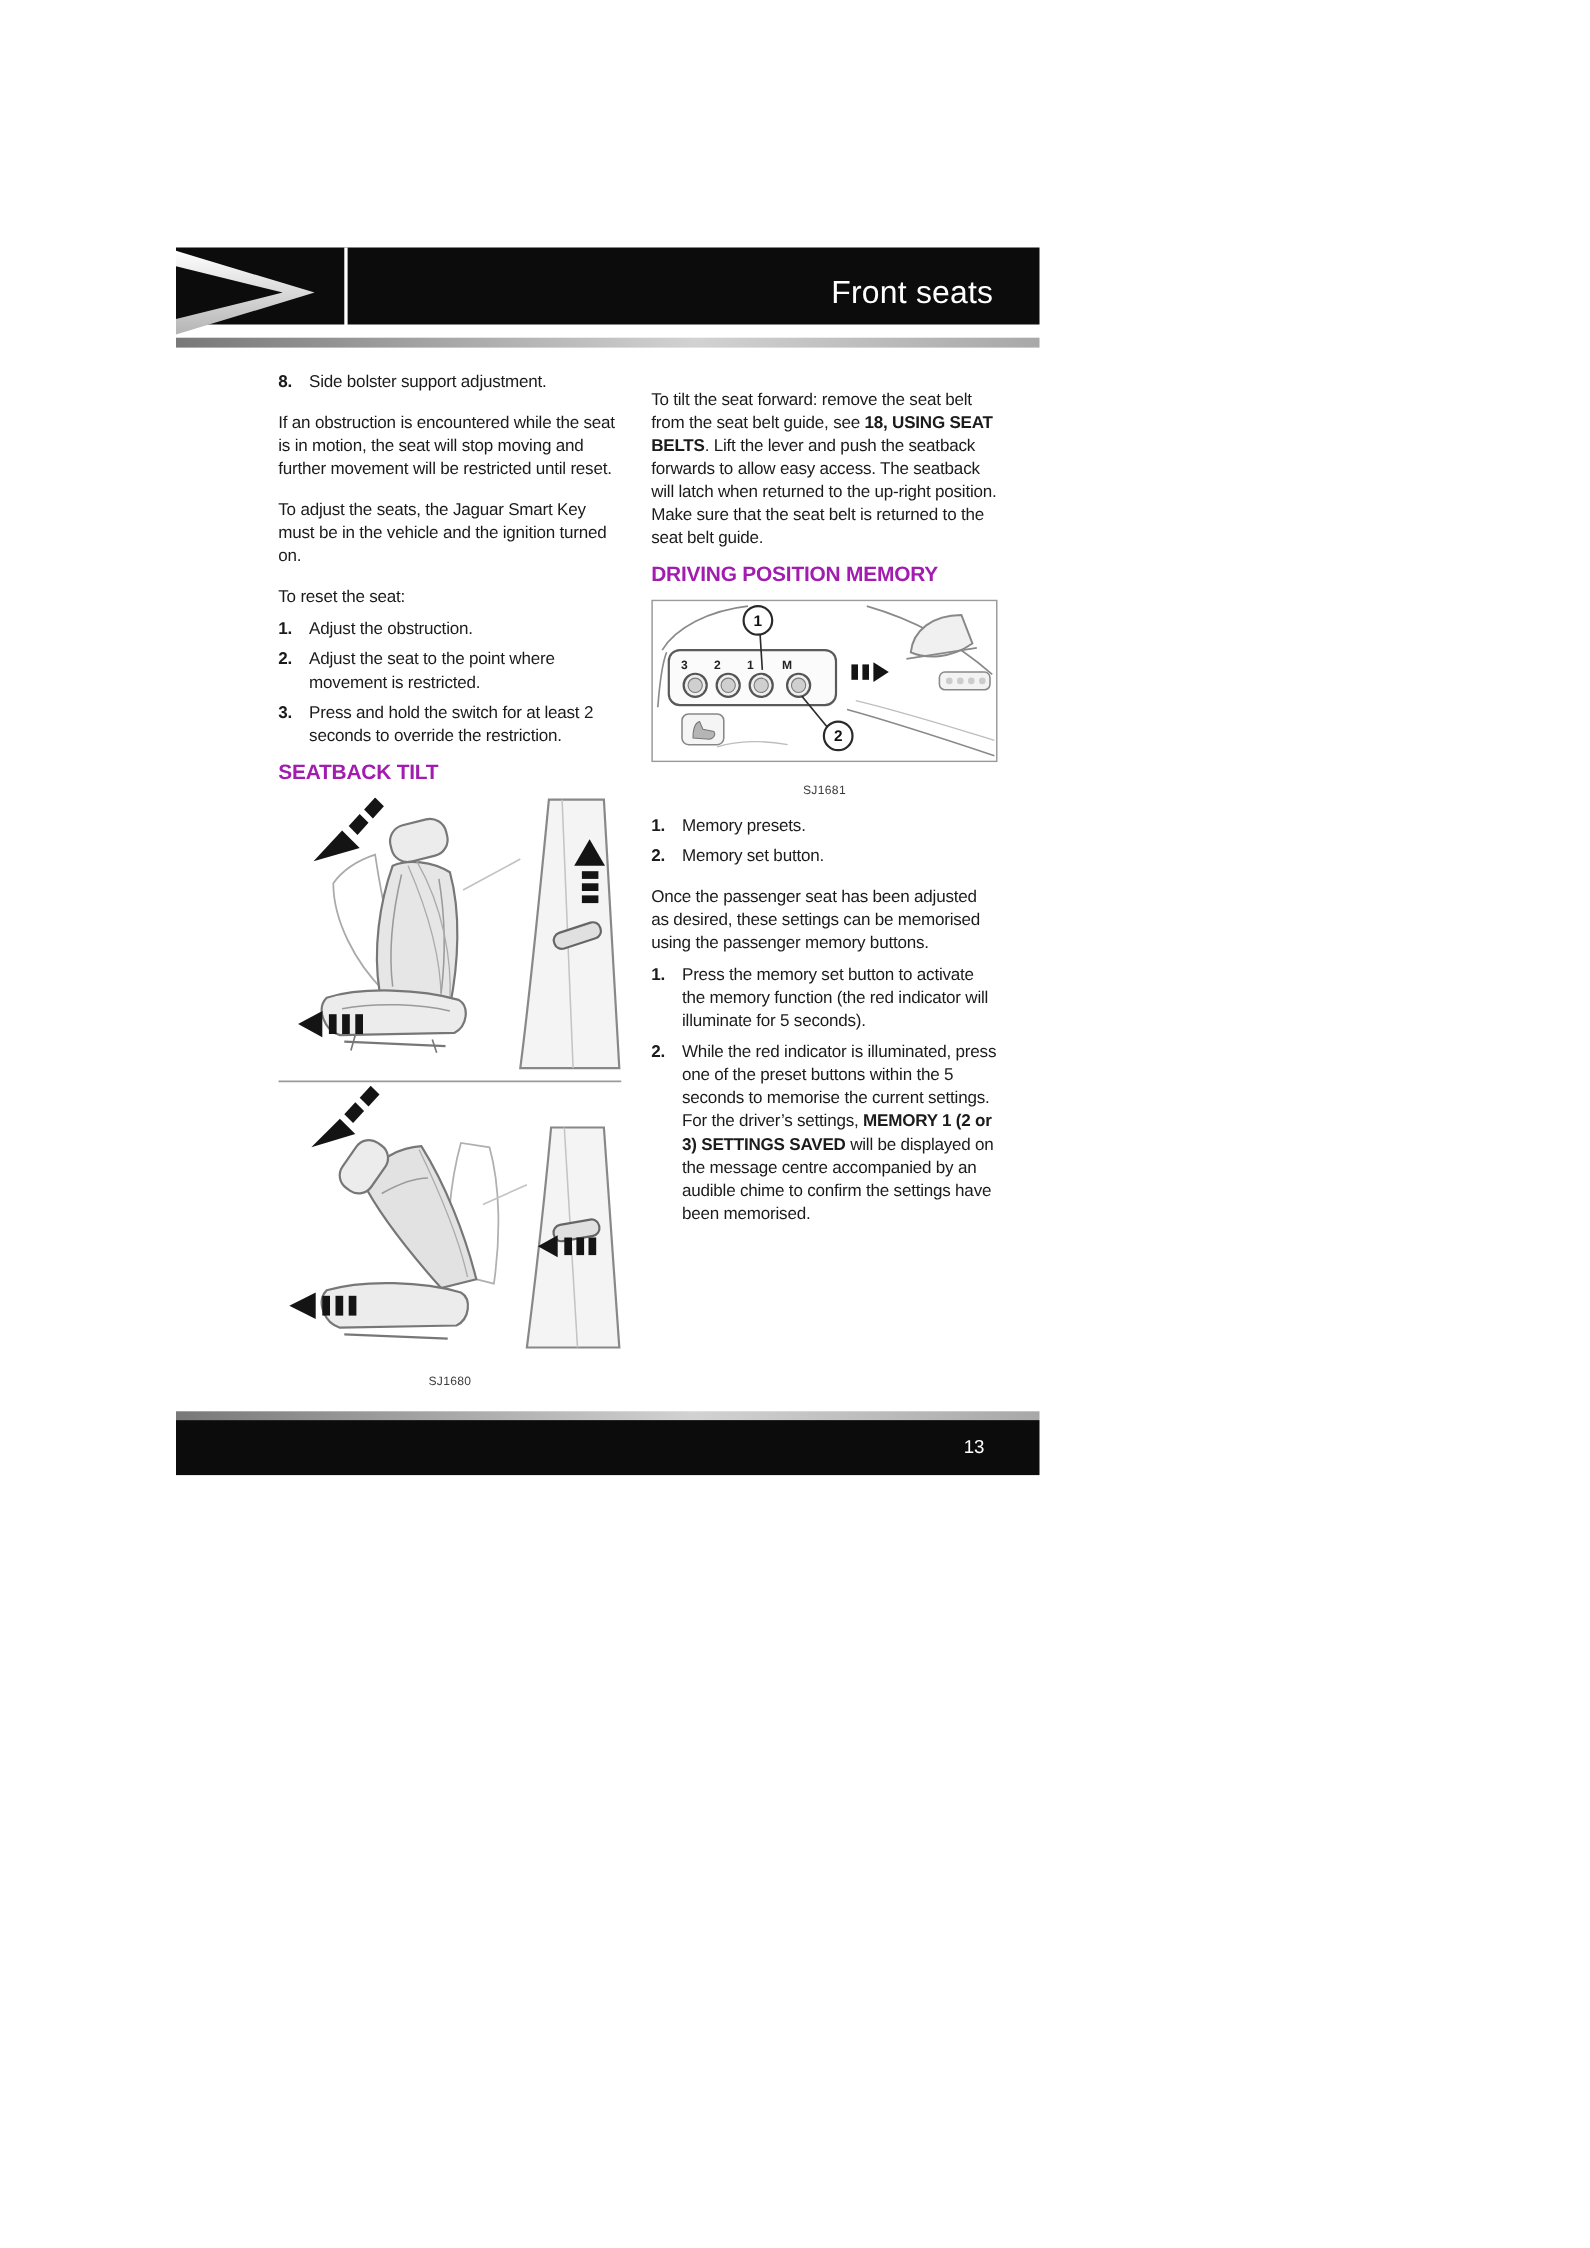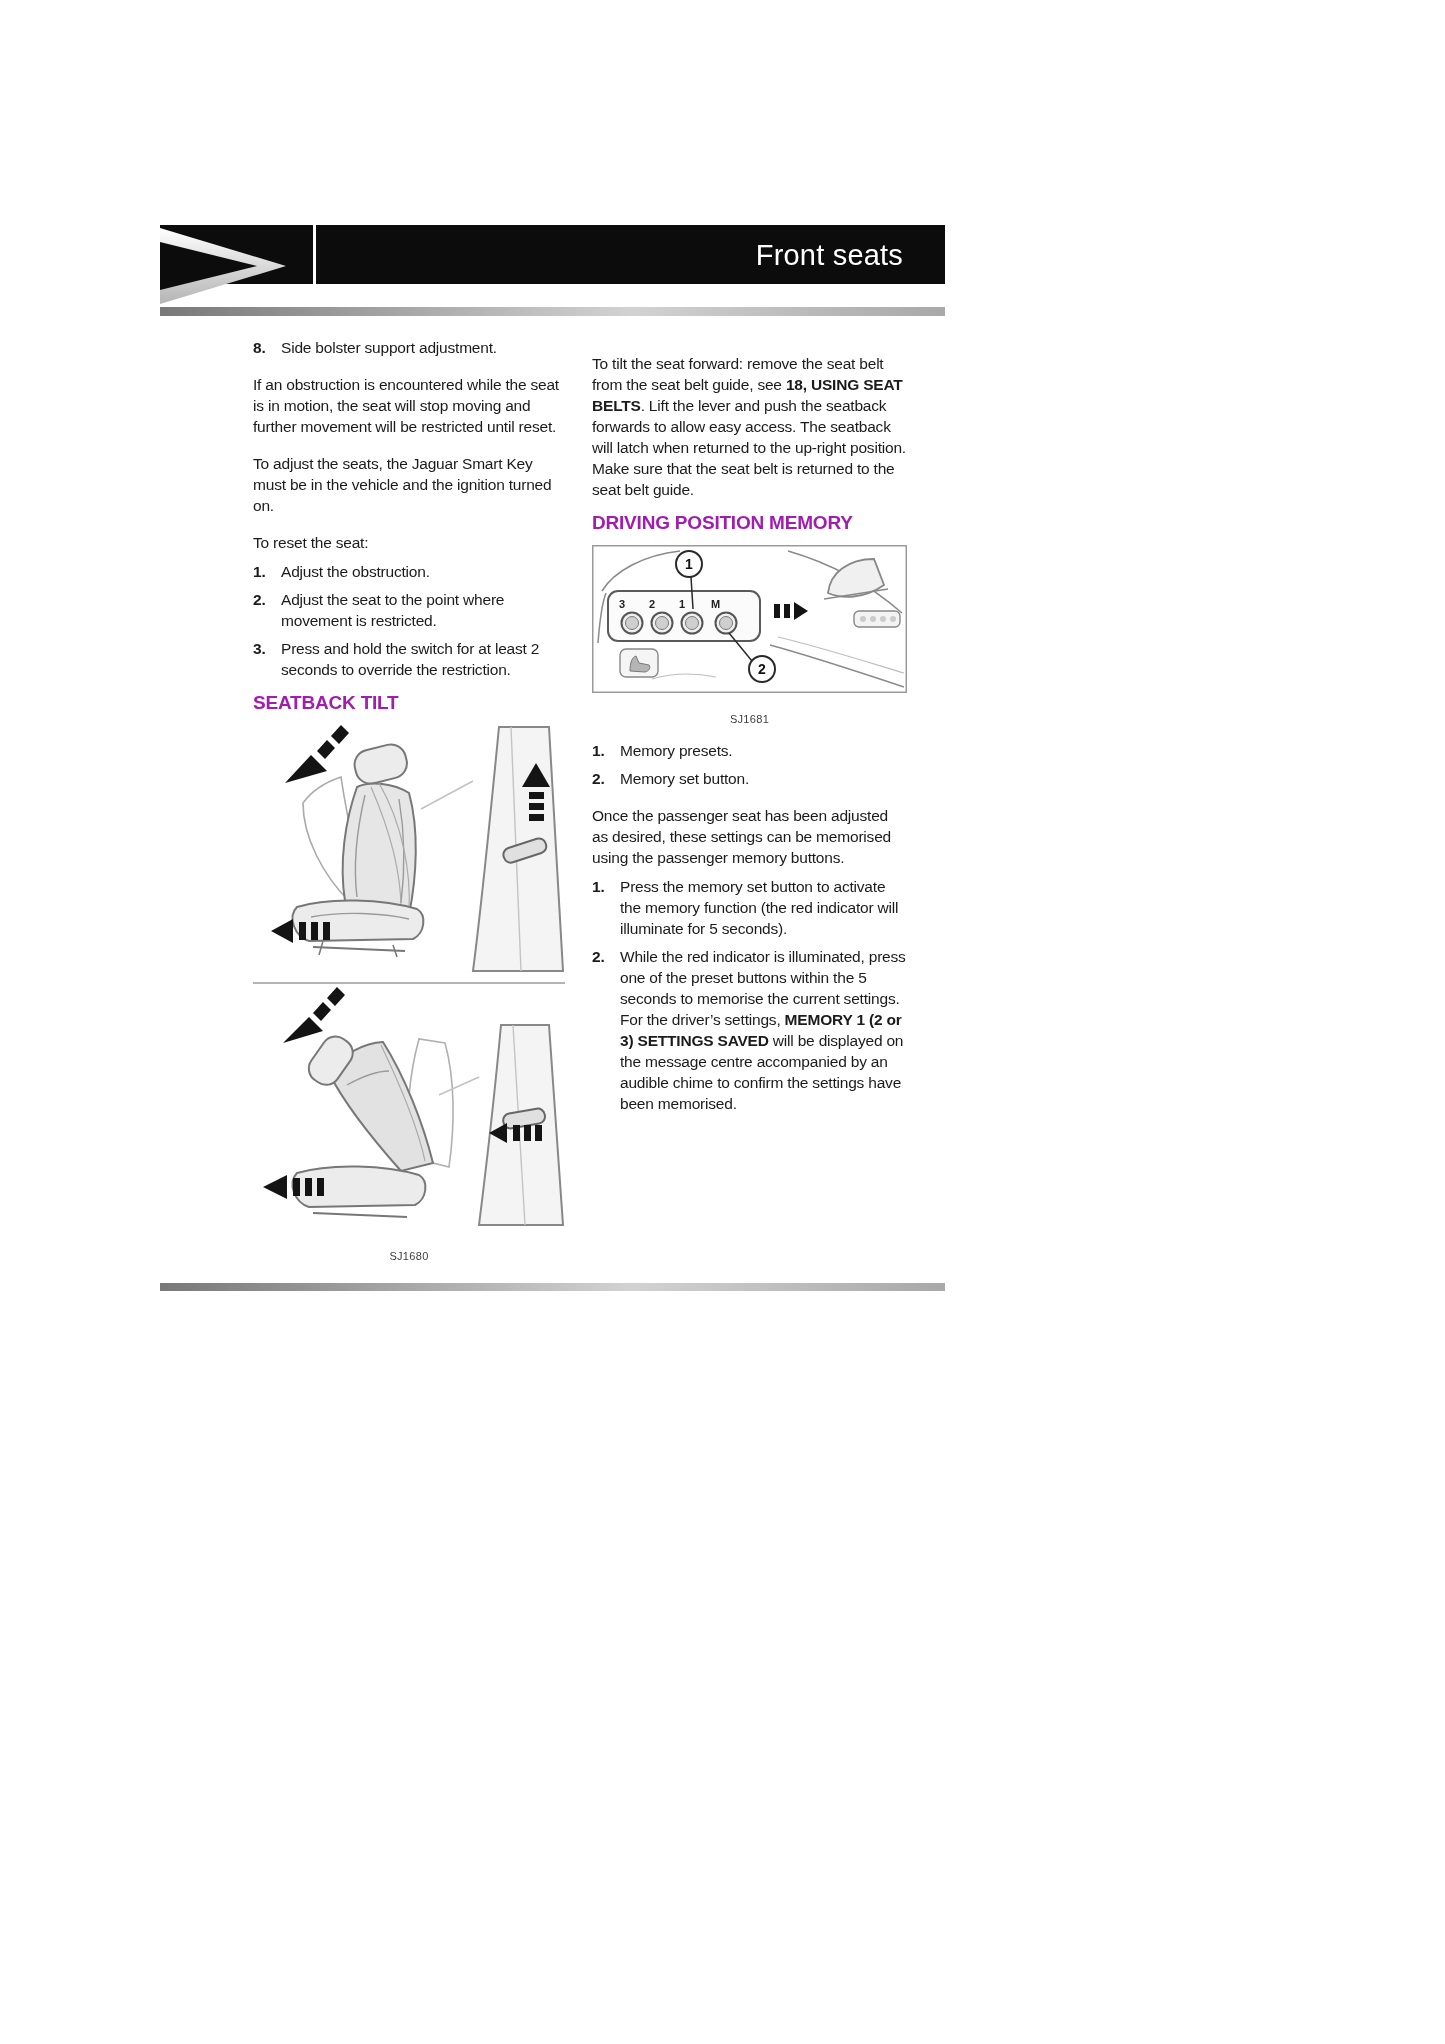--- a/index.html
+++ b/index.html
@@ -2,21 +2,21 @@
 <html><head>
 <meta charset="utf-8">
 <style>
   * { margin:0; padding:0; box-sizing:border-box; }
   html,body { background:#ffffff; }
   .page {
     position:relative; width:1445px; height:2044px; background:#ffffff;
     font-family:"Liberation Sans", sans-serif; color:#1b1b1b; overflow:hidden;
   }
   
-  .topbar { position:absolute; left:160px; top:225px; width:785px; height:59px; background:#0c0c0c; }
+  .topbar { position:absolute; left:160px; top:225px; width:785px; height:70px; background:#0c0c0c; }
   .logo { position:absolute; left:0; top:0; width:152px; height:82px; }
   .logo-divider { position:absolute; left:153px; top:0; width:3px; height:82px; background:#ffffff; }
   .topbar-title { position:absolute; right:42px; bottom:12px; color:#ffffff; font-size:29px; letter-spacing:0.2px; font-weight:400; }
   .topbar-shadow, .footer-shadow {
     position:absolute; left:160px; width:785px; height:9px;
     background:linear-gradient(to right,#787878,#d2d2d2 60%,#a8a8a8);
   }
   .topbar-shadow { top:307px; }
   .footer-shadow { top:1283px; height:8px; }
   
@@ -278,14 +278,17 @@
       <span class="num">1.</span>
       <span>Press the memory set button to activate the memory function (the red indicator will illuminate for 5 seconds).</span>
     </div>
     <div class="num-item">
       <span class="num">2.</span>
       <span>While the red indicator is illuminated, press one of the preset buttons within the 5 seconds to memorise the current settings. For the driver’s settings, <b>MEMORY 1 (2 or 3) SETTINGS SAVED</b> will be displayed on the message centre accompanied by an audible chime to confirm the settings have been memorised.</span>
     </div>
   </div>
 
   <div class="footer-shadow"></div>
+  <footer class="footbar">
+    <span class="page-number">13</span>
+  </footer>
 
 </div>
 
 </body></html>

